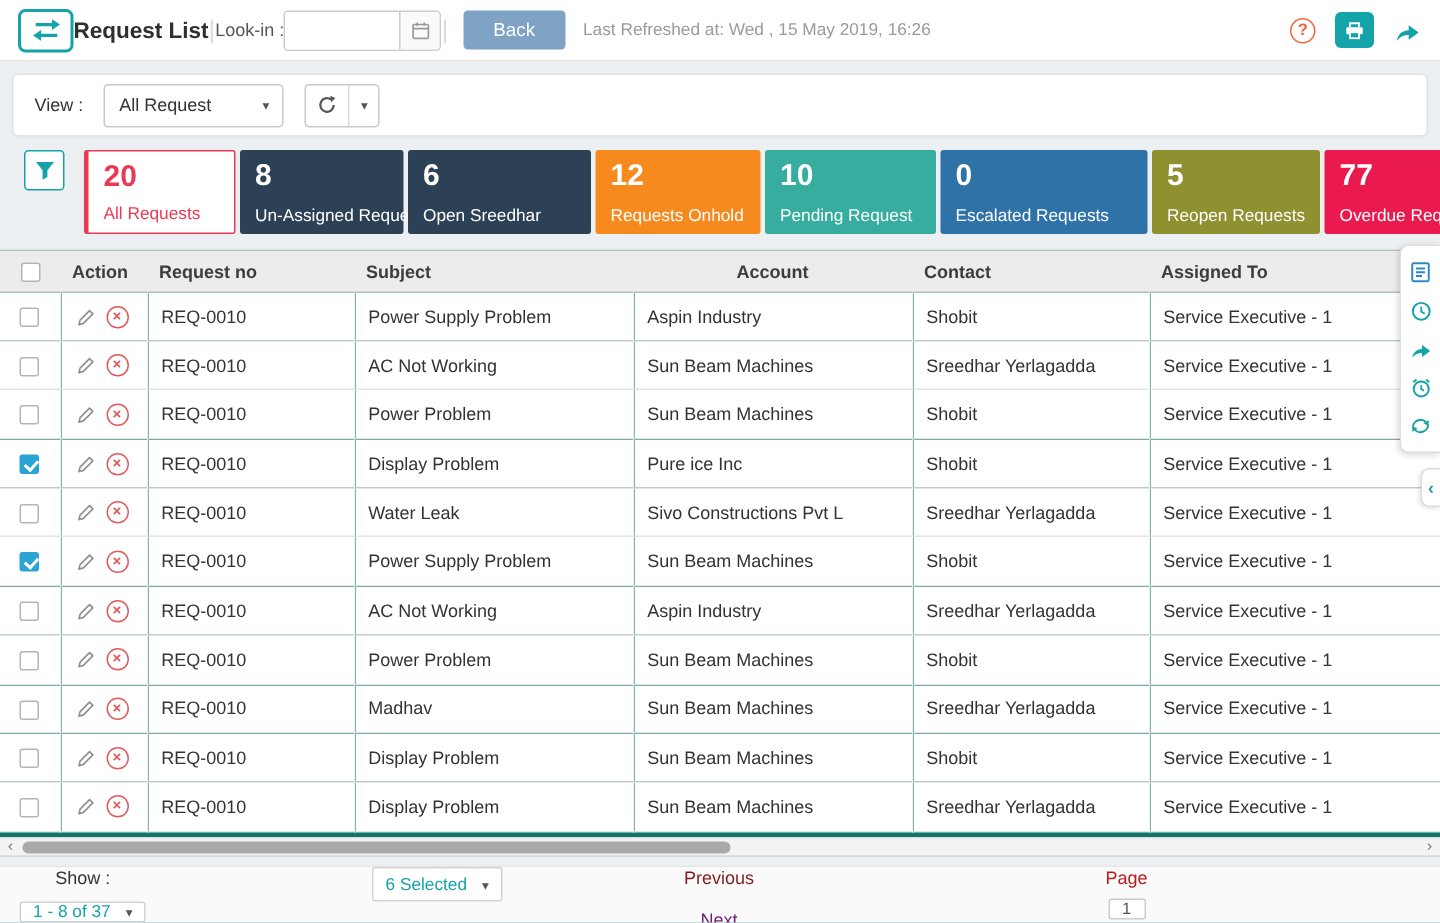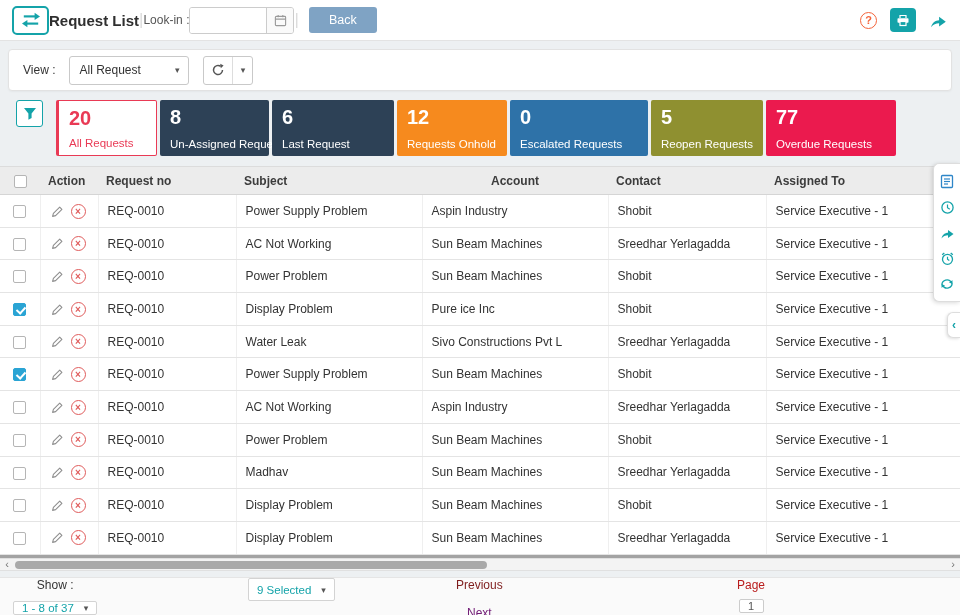--- a/index.html
+++ b/index.html
@@ -46,21 +46,21 @@
   .filter-btn { position:absolute; left:16px; top:0; width:27px; height:27px; background:#fff;
     border:1px solid #14a3a9; border-radius:3px; display:flex; align-items:center; justify-content:center; cursor:pointer; }
   .cards { position:absolute; left:56px; right:0; top:0; height:56px; display:flex; gap:3px; overflow:hidden; }
   .card { flex:0 0 auto; height:56px; border-radius:2px; padding:7px 10px 6px;
     display:flex; flex-direction:column; justify-content:space-between; cursor:pointer; }
   .card .cnum { font-size:20px; font-weight:bold; line-height:1; }
   .card .clabel { font-size:11.5px; white-space:nowrap; }
   .card.selected { border:1px solid #e93a55; border-left:3px solid #e93a55; }
 
   
-  .table-area { margin-top:10px; background:#a3a3a3; }
+  .table-area { margin-top:10px; background:#0f766e; }
   table { width:100%; border-collapse:collapse; table-layout:fixed; }
   thead th { background:#ececec; height:28px; font-size:12px; font-weight:bold; color:#3c3c3c;
     text-align:left; padding:0 8px; border-top:1px solid #dcdcdc; border-bottom:1px solid #d5d5d5; }
   th.th-center { text-align:center; }
   tbody td { height:32.7px; border-bottom:1px solid #e4e4e4; border-right:1px solid #efefef;
     padding:0 9px; font-size:12px; color:#333; white-space:nowrap; overflow:hidden; background:#fff; }
   td:last-child { border-right:none; }
   .c-check { text-align:center; padding:0 !important; }
   .cb { width:13px; height:13px; border:1px solid #b5b5b5; border-radius:2px; background:#fff;
     display:inline-block; vertical-align:middle; position:relative; cursor:pointer; }
@@ -137,20 +137,21 @@
         <svg width="13" height="13" viewBox="0 0 14 14">
           <rect x="1.5" y="2.5" width="11" height="10" rx="1" fill="none" stroke="#9a9a9a" stroke-width="1.2"></rect>
           <line x1="1.5" y1="5.5" x2="12.5" y2="5.5" stroke="#9a9a9a" stroke-width="1.2"></line>
           <line x1="4.5" y1="1" x2="4.5" y2="3.5" stroke="#9a9a9a" stroke-width="1.2"></line>
           <line x1="9.5" y1="1" x2="9.5" y2="3.5" stroke="#9a9a9a" stroke-width="1.2"></line>
         </svg>
       </span>
     </div>
     <span class="sep">|</span>
     <button class="back-btn">Back</button>
+    <span class="refreshed">Last Refreshed at: Wed , 15 May 2019, 16:26</span>
     <div class="top-right">
       <span class="help">?</span>
       <span class="print-btn">
         <svg width="14" height="13" viewBox="0 0 14 13">
           <path d="M4 4V1.5h6V4" fill="none" stroke="#fff" stroke-width="1.2"></path>
           <rect x="1.5" y="4.2" width="11" height="4.6" rx="0.8" fill="#fff"></rect>
           <rect x="4" y="7.5" width="6" height="4" fill="#14a3a9" stroke="#fff" stroke-width="1.2"></rect>
         </svg>
       </span>
       <span class="share-btn">
@@ -188,25 +189,29 @@
         <div class="card selected" style="width: 101px; background: rgb(255, 255, 255); color: rgb(233, 58, 85);">
           <div class="cnum">20</div>
           <div class="clabel">All Requests</div>
         </div>
         <div class="card" style="width: 109px; background: rgb(45, 65, 86); color: rgb(255, 255, 255);">
           <div class="cnum">8</div>
           <div class="clabel">Un-Assigned Request</div>
         </div>
         <div class="card" style="width: 122px; background: rgb(45, 65, 86); color: rgb(255, 255, 255);">
           <div class="cnum">6</div>
-          <div class="clabel">Last Request</div>
+          <div class="clabel">Open Sreedhar</div>
         </div>
         <div class="card" style="width: 110px; background: rgb(246, 138, 30); color: rgb(255, 255, 255);">
           <div class="cnum">12</div>
           <div class="clabel">Requests Onhold</div>
+        </div>
+        <div class="card" style="width: 114px; background: rgb(54, 173, 158); color: rgb(255, 255, 255);">
+          <div class="cnum">10</div>
+          <div class="clabel">Pending Request</div>
         </div>
         <div class="card" style="width: 138px; background: rgb(46, 114, 168); color: rgb(255, 255, 255);">
           <div class="cnum">0</div>
           <div class="clabel">Escalated Requests</div>
         </div>
         <div class="card" style="width: 112px; background: rgb(143, 144, 48); color: rgb(255, 255, 255);">
           <div class="cnum">5</div>
           <div class="clabel">Reopen Requests</div>
         </div>
         <div class="card" style="width: 130px; background: rgb(235, 26, 78); color: rgb(255, 255, 255);">
@@ -434,21 +439,21 @@
   <div class="footer">
     <div class="fgroup fg-left">
       <span class="show-label">Show :</span>
       <div class="fdrop">
         <span>1 - 8 of 37</span>
         <span class="chev">▾</span>
       </div>
     </div>
     <div class="fgroup fg-selected">
       <div class="fdrop">
-        <span>9 Selected</span>
+        <span>6 Selected</span>
         <span class="chev">▾</span>
       </div>
     </div>
     <div class="fgroup fg-center">
       <span class="prev">Previous</span>
       <span class="next">Next</span>
       <span class="pg-circle">›</span>
       <span class="pg-circle">»</span>
     </div>
     <div class="fgroup fg-right">

